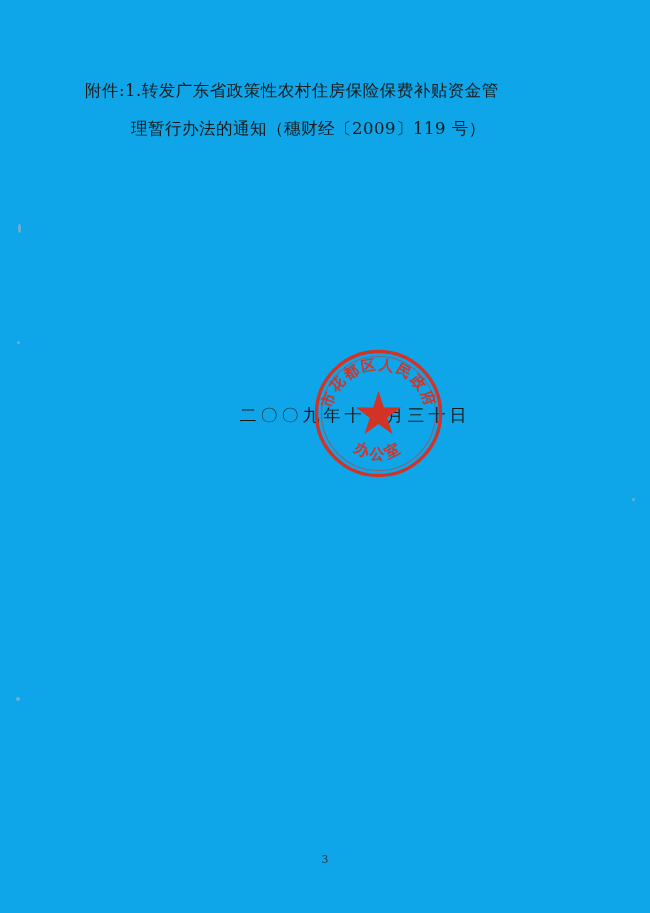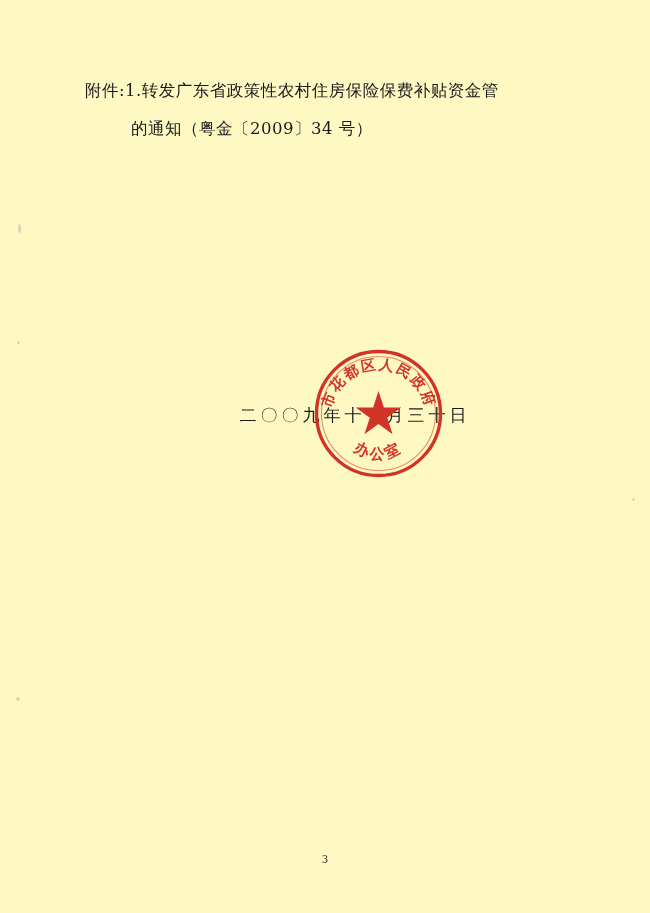--- a/index.html
+++ b/index.html
@@ -12,21 +12,21 @@
     height: 913px;
     position: relative;
     font-family: "DejaVu Serif", "Liberation Serif", serif;
     color: #1a1a1a;
     overflow: hidden;
   }
 
   .page {
     position: absolute;
     inset: 0;
-    background: #fef9c3;
+    background: #0ea5e9;
   }
 
   
   .speckle {
     position: absolute;
     background: #b9b9b9;
     border-radius: 50%;
     opacity: .55;
   }
 
@@ -104,22 +104,22 @@
   <div class="speckle" style="left:16px;  top:697px; width:4px; height:4px;"></div>
   <div class="speckle" style="left:632px; top:498px; width:3px; height:3px;"></div>
 
   <div class="doc-body">
 
     <div class="attach-block">
 
       <div class="line">
         <span class="label">附件:</span><span>1.</span><span>转发广东省政策性农村住房保险保费补贴资金管</span>
       </div>
+      <div class="line indent-1">理暂行办法的通知（穗财经〔2009〕119 号）</div>
 
-      <div class="line indent-1">的通知（粤金〔2009〕34 号）</div>
 
     </div>
 
     <div class="date-line">
       <span class="date-inner">二〇〇九年十一月三十日</span>
     </div>
 
     <div class="seal">
       <svg width="133" height="133" viewBox="0 0 133 133" xmlns="http://www.w3.org/2000/svg">
         <g fill="none" stroke="#d23327" stroke-width="3.4">

